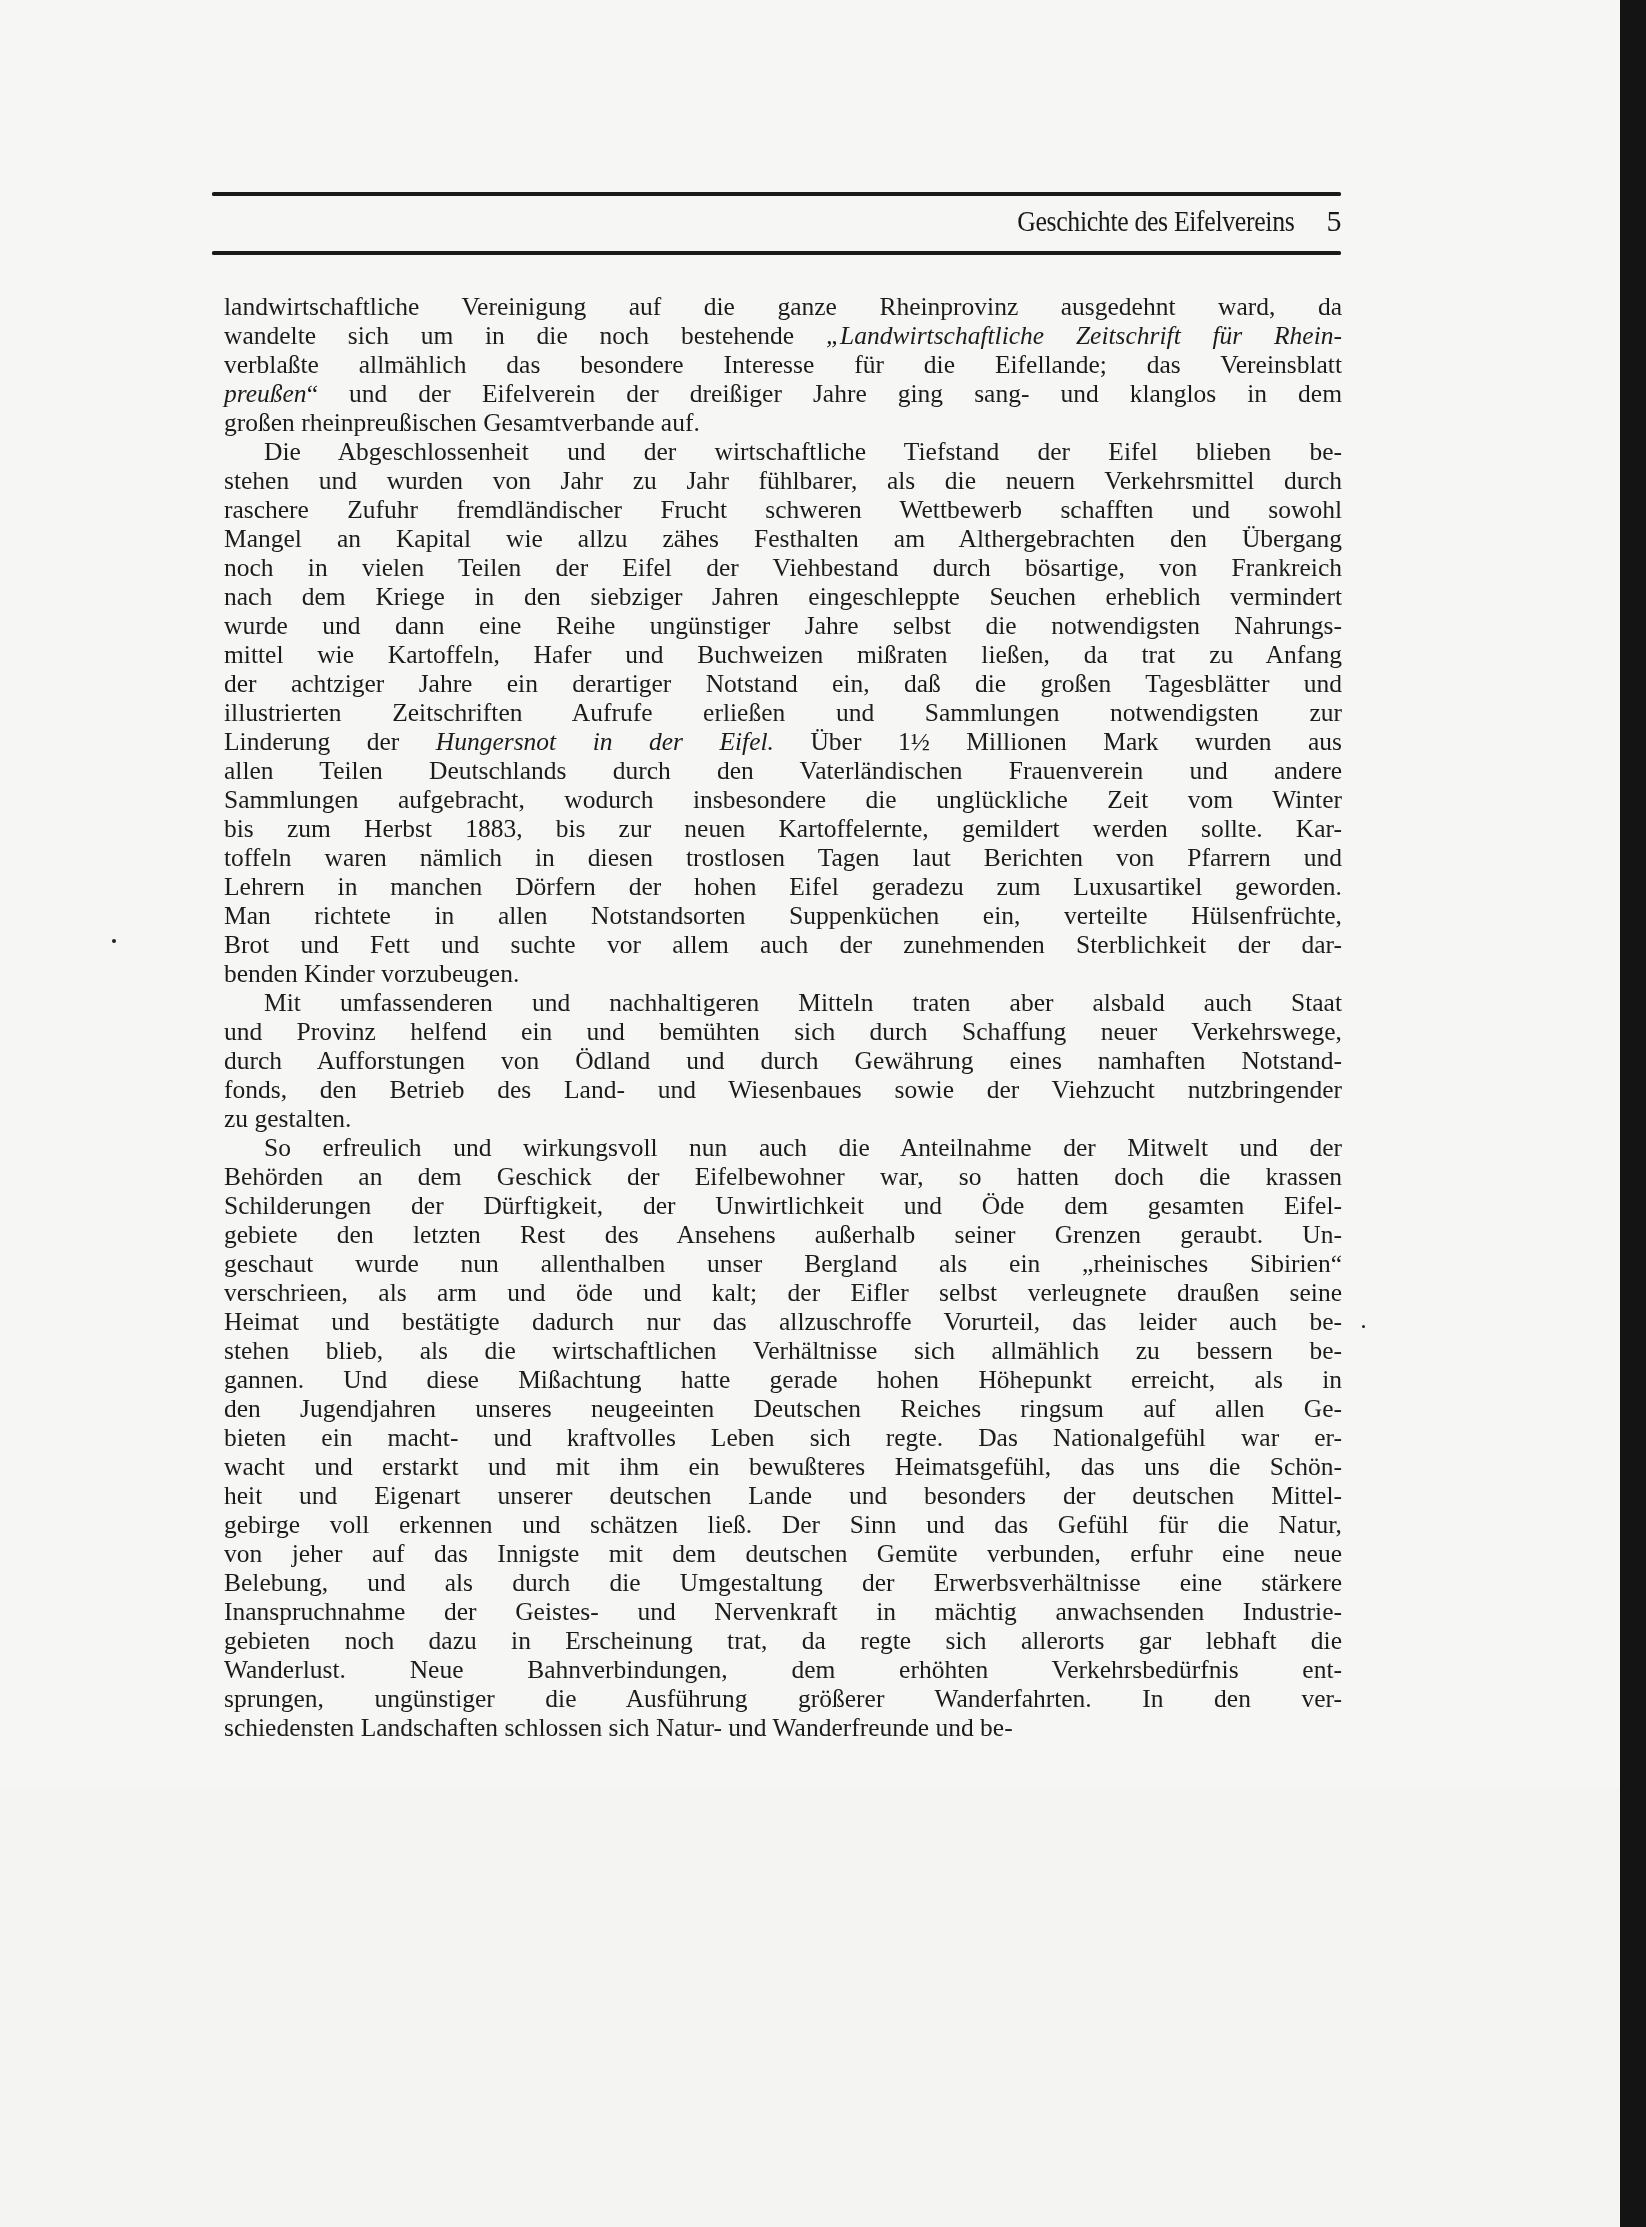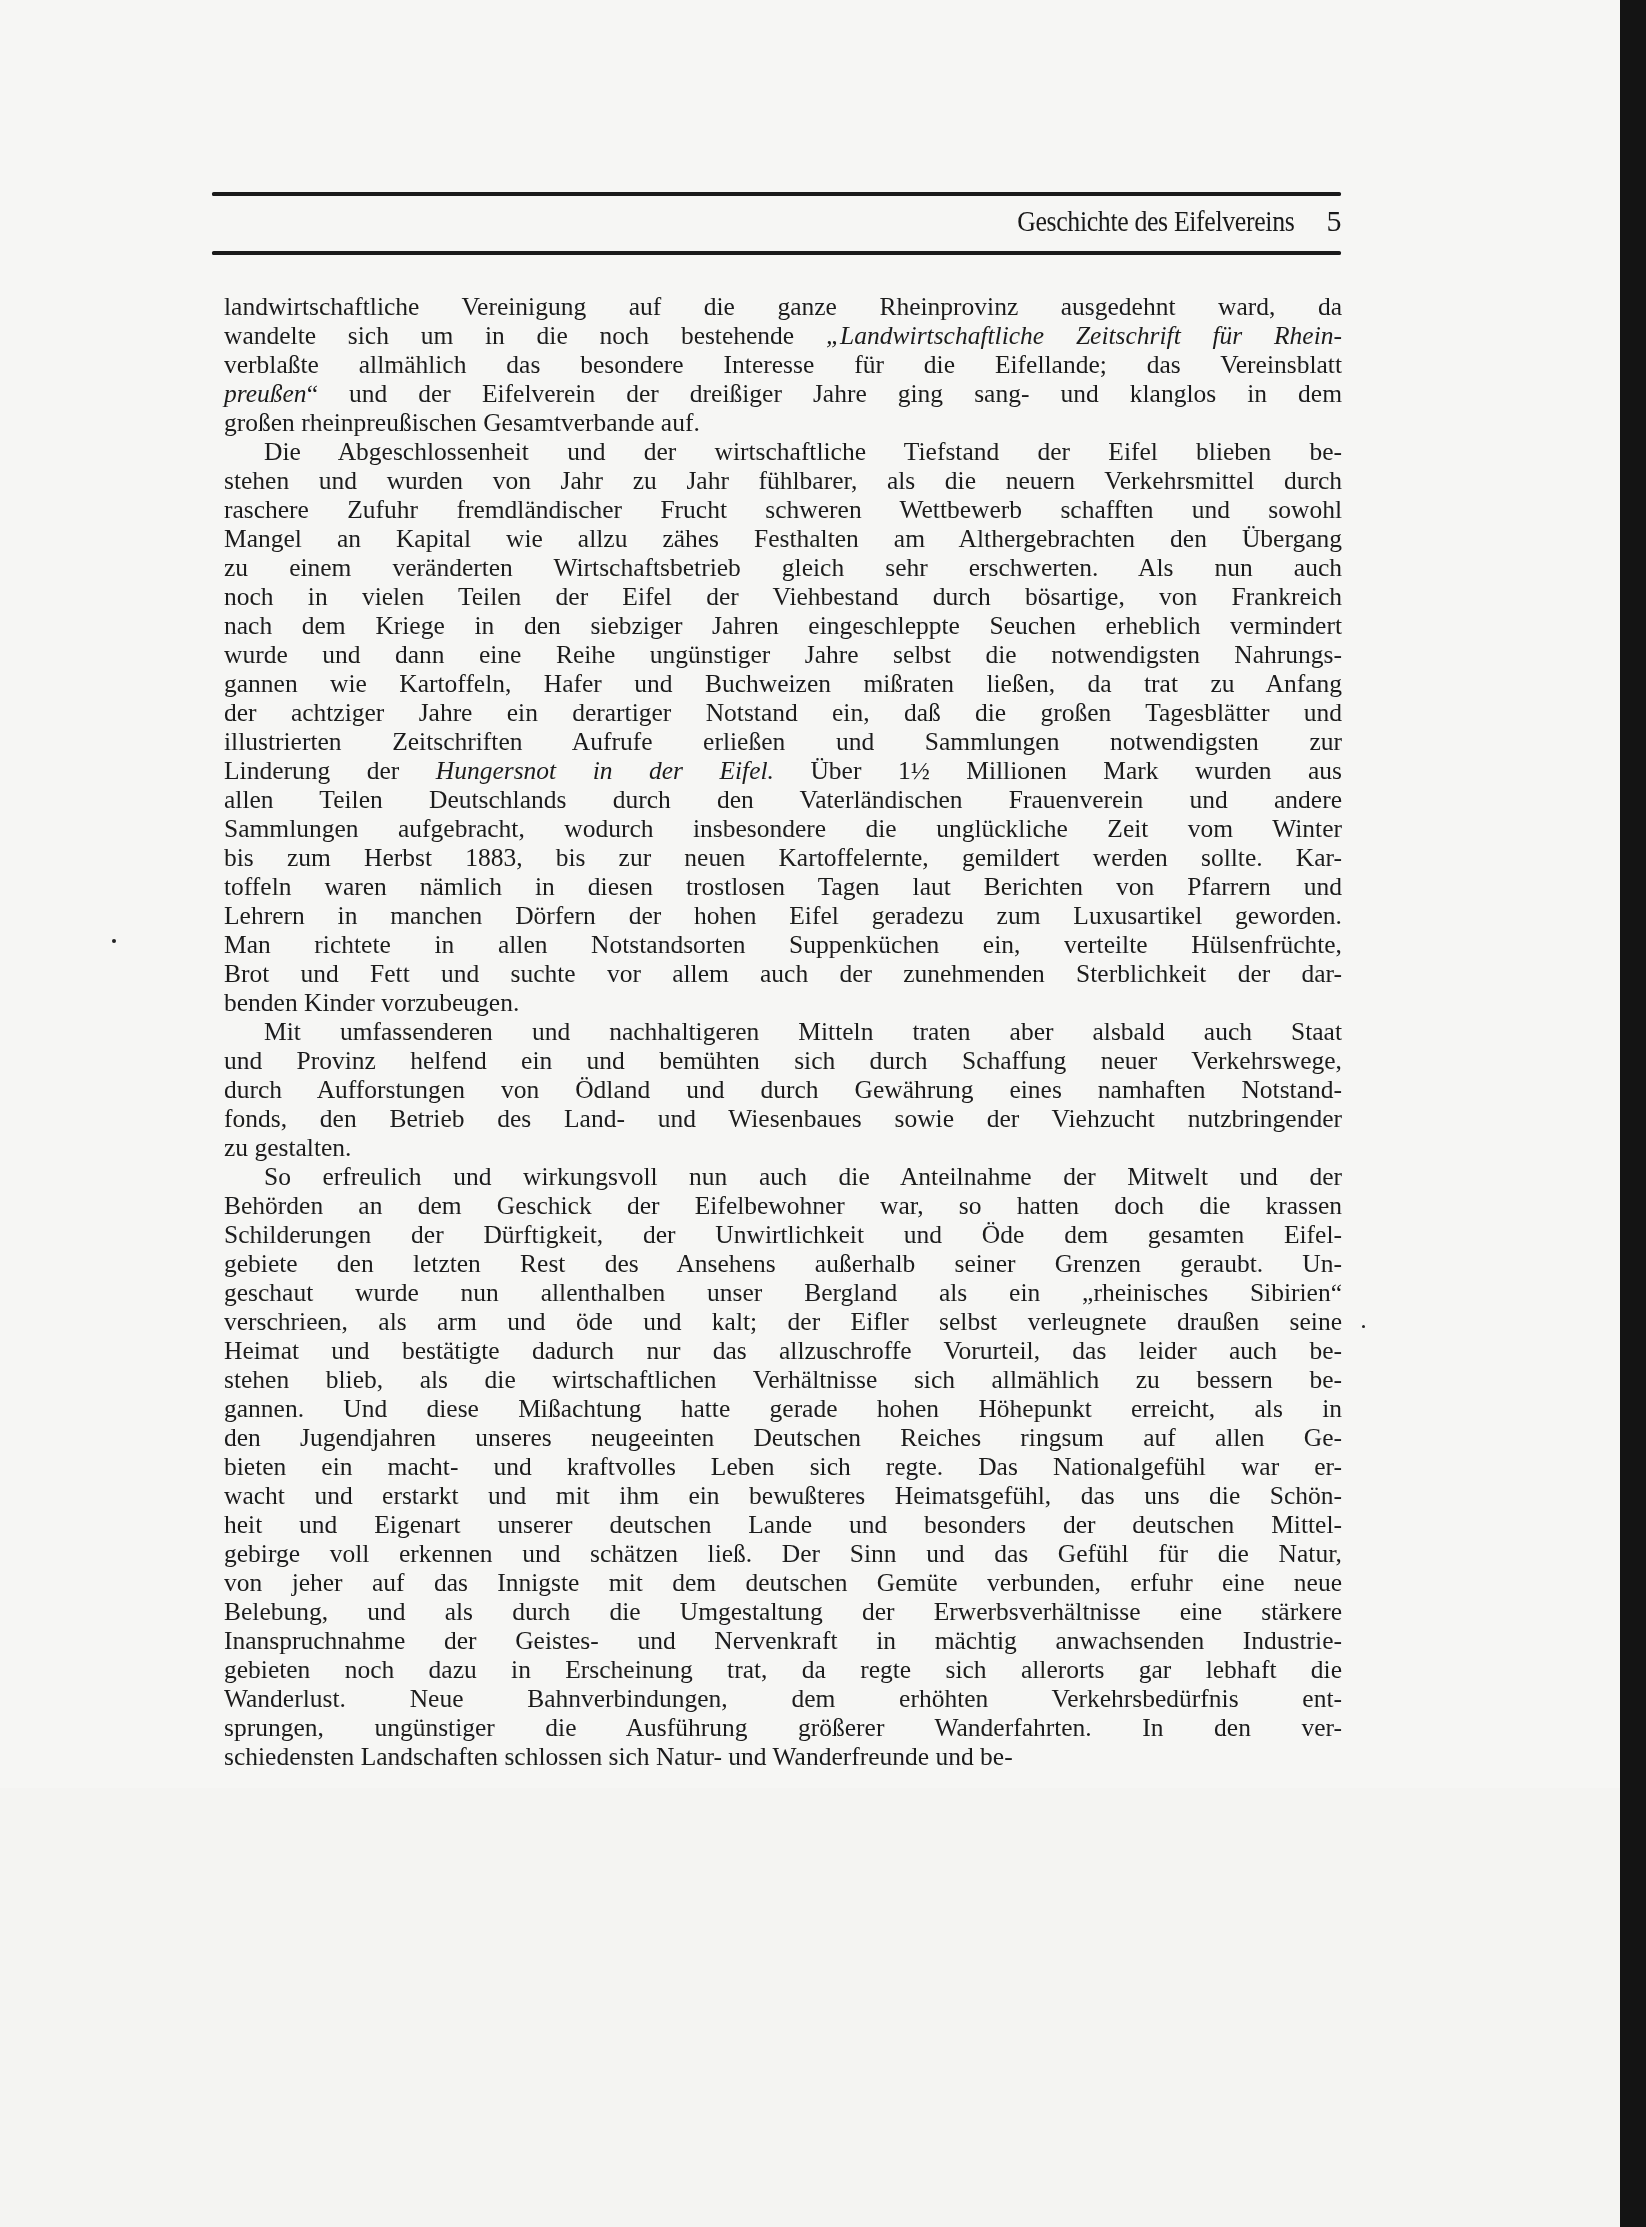--- a/index.html
+++ b/index.html
@@ -59,25 +59,24 @@
         <div class="line">wandelte sich um in die noch bestehende <i>„Landwirtschaftliche Zeitschrift für Rhein-</i></div>
         <div class="line">verblaßte allmählich das besondere Interesse für die Eifellande; das Vereinsblatt</div>
         <div class="line"><i>preußen</i>“ und der Eifelverein der dreißiger Jahre ging sang- und klanglos in dem</div>
         <div class="line last">großen rheinpreußischen Gesamtverbande auf.</div>
       </div>
       <div>
         <div class="line indent">Die Abgeschlossenheit und der wirtschaftliche Tiefstand der Eifel blieben be-</div>
         <div class="line">stehen und wurden von Jahr zu Jahr fühlbarer, als die neuern Verkehrsmittel durch</div>
         <div class="line">raschere Zufuhr fremdländischer Frucht schweren Wettbewerb schafften und sowohl</div>
         <div class="line">Mangel an Kapital wie allzu zähes Festhalten am Althergebrachten den Übergang</div>
-        <div class="line">zu einem veränderten Wirtschaftsbetrieb gleich sehr erschwerten.  Als nun auch</div>
         <div class="line">noch in vielen Teilen der Eifel der Viehbestand durch bösartige, von Frankreich</div>
         <div class="line">nach dem Kriege in den siebziger Jahren eingeschleppte Seuchen erheblich vermindert</div>
         <div class="line">wurde und dann eine Reihe ungünstiger Jahre selbst die notwendigsten Nahrungs-</div>
-        <div class="line">gannen wie Kartoffeln, Hafer und Buchweizen mißraten ließen, da trat zu Anfang</div>
+        <div class="line">mittel wie Kartoffeln, Hafer und Buchweizen mißraten ließen, da trat zu Anfang</div>
         <div class="line">der achtziger Jahre ein derartiger Notstand ein, daß die großen Tagesblätter und</div>
         <div class="line">illustrierten Zeitschriften Aufrufe erließen und Sammlungen notwendigsten zur</div>
         <div class="line">Linderung der <i>Hungersnot in der Eifel.</i>  Über 1½ Millionen Mark wurden aus</div>
         <div class="line">allen Teilen Deutschlands durch den Vaterländischen Frauenverein und andere</div>
         <div class="line">Sammlungen aufgebracht, wodurch insbesondere die unglückliche Zeit vom Winter</div>
         <div class="line">bis zum Herbst 1883, bis zur neuen Kartoffelernte, gemildert werden sollte.  Kar-</div>
         <div class="line">toffeln waren nämlich in diesen trostlosen Tagen laut Berichten von Pfarrern und</div>
         <div class="line">Lehrern in manchen Dörfern der hohen Eifel geradezu zum Luxusartikel geworden.</div>
         <div class="line">Man richtete in allen Notstandsorten Suppenküchen ein, verteilte Hülsenfrüchte,</div>
         <div class="line">Brot und Fett und suchte vor allem auch der zunehmenden Sterblichkeit der dar-</div>

